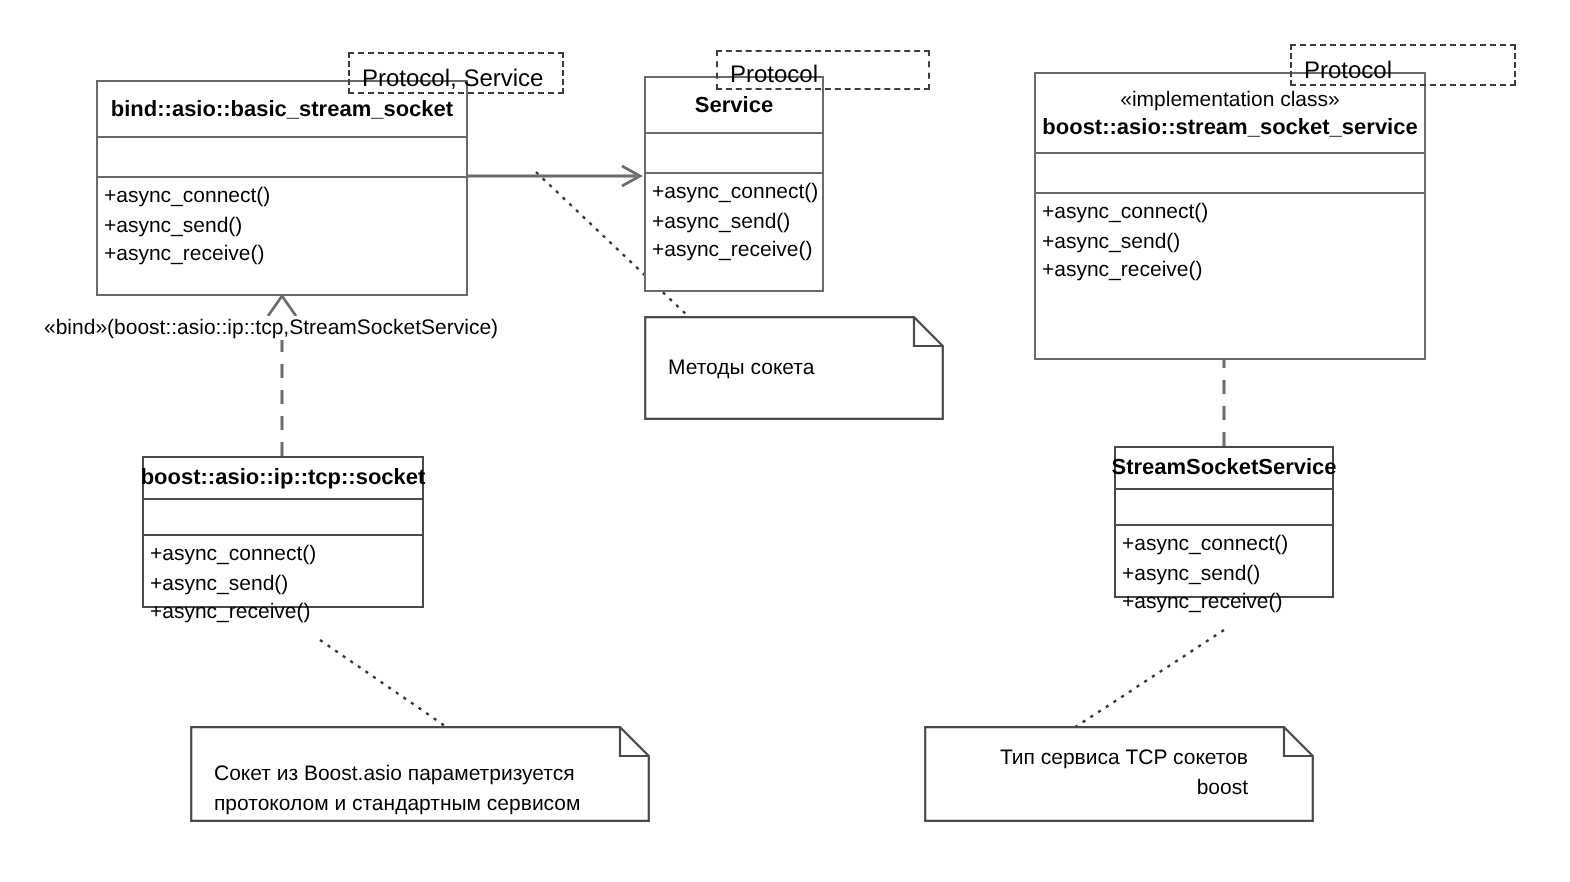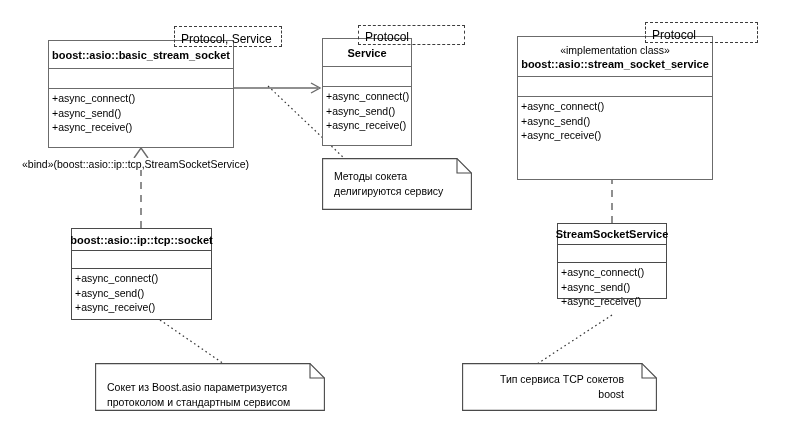--- a/index.html
+++ b/index.html
@@ -154,21 +154,21 @@
       <line x1="160" y1="320" x2="224" y2="364" stroke="#333333" stroke-width="1.2" stroke-dasharray="1.6,3"></line>
     </g>
 
     <g>
       <line x1="612" y1="315" x2="537" y2="364" stroke="#333333" stroke-width="1.2" stroke-dasharray="1.6,3"></line>
     </g>
   </svg>
 
   <div class="uml-class" style="left:48px; top:40px; width:186px; height:108px;">
     <div class="cls-name" style="height:28px;">
-      <span>boost::asio::basic_stream_socket</span>
+      <span>bind::asio::basic_stream_socket</span>
     </div>
     <div class="cls-attrs" style="height:20px;"></div>
     <div class="cls-ops">
       <div class="op">+async_connect()</div>
       <div class="op">+async_send()</div>
       <div class="op">+async_receive()</div>
     </div>
   </div>
   <div class="tparam" style="left:174px; top:26px; width:108px; height:21px;">
     <span>Protocol, Service</span>
@@ -200,21 +200,21 @@
       <div class="op">+async_send()</div>
       <div class="op">+async_receive()</div>
     </div>
   </div>
   <div class="tparam" style="left:645px; top:22px; width:113px; height:21px;">
     <span>Protocol</span>
   </div>
 
   <div class="bind-label" style="left:22px; top:158px;">«bind»(boost::asio::ip::tcp,StreamSocketService)</div>
 
-  <div class="uml-class thin" style="left:71px; top:228px; width:141px; height:92px;justify-content:space-between;">
+  <div class="uml-class thin" style="left:71px; top:228px; width:141px; height:76px;justify-content:space-between;">
     <div class="cls-name" style="height:22px;">
       <span>boost::asio::ip::tcp::socket</span>
     </div>
     <div class="cls-attrs" style="height:18px;"></div>
     <div class="cls-ops">
       <div class="op">+async_connect()</div>
       <div class="op">+async_send()</div>
       <div class="op">+async_receive()</div>
     </div>
   </div>
@@ -231,21 +231,20 @@
     </div>
   </div>
 
   <div class="note" style="left:322px; top:158px; width:150px; height:52px;">
     <svg width="150" height="52">
       <polygon points="0.6,0.6 135,0.6 149.4,15 149.4,51.4 0.6,51.4" fill="#ffffff" stroke="#4a4a4a" stroke-width="1.1"></polygon>
       <polyline points="135,0.6 135,15 149.4,15" fill="none" stroke="#4a4a4a" stroke-width="1.1"></polyline>
     </svg>
     <div class="note-text">
       <div>Методы сокета</div>
-      <div>делигируются сервису</div>
     </div>
   </div>
 
   <div class="note" style="left:95px; top:363px; width:230px; height:64px;">
     <svg width="230" height="48">
       <polygon points="0.6,0.6 215,0.6 229.4,15 229.4,47.4 0.6,47.4" fill="#ffffff" stroke="#4a4a4a" stroke-width="1.1"></polygon>
       <polyline points="215,0.6 215,15 229.4,15" fill="none" stroke="#4a4a4a" stroke-width="1.1"></polyline>
     </svg>
     <div class="note-text">
       <div>Сокет из Boost.asio параметризуется</div>

